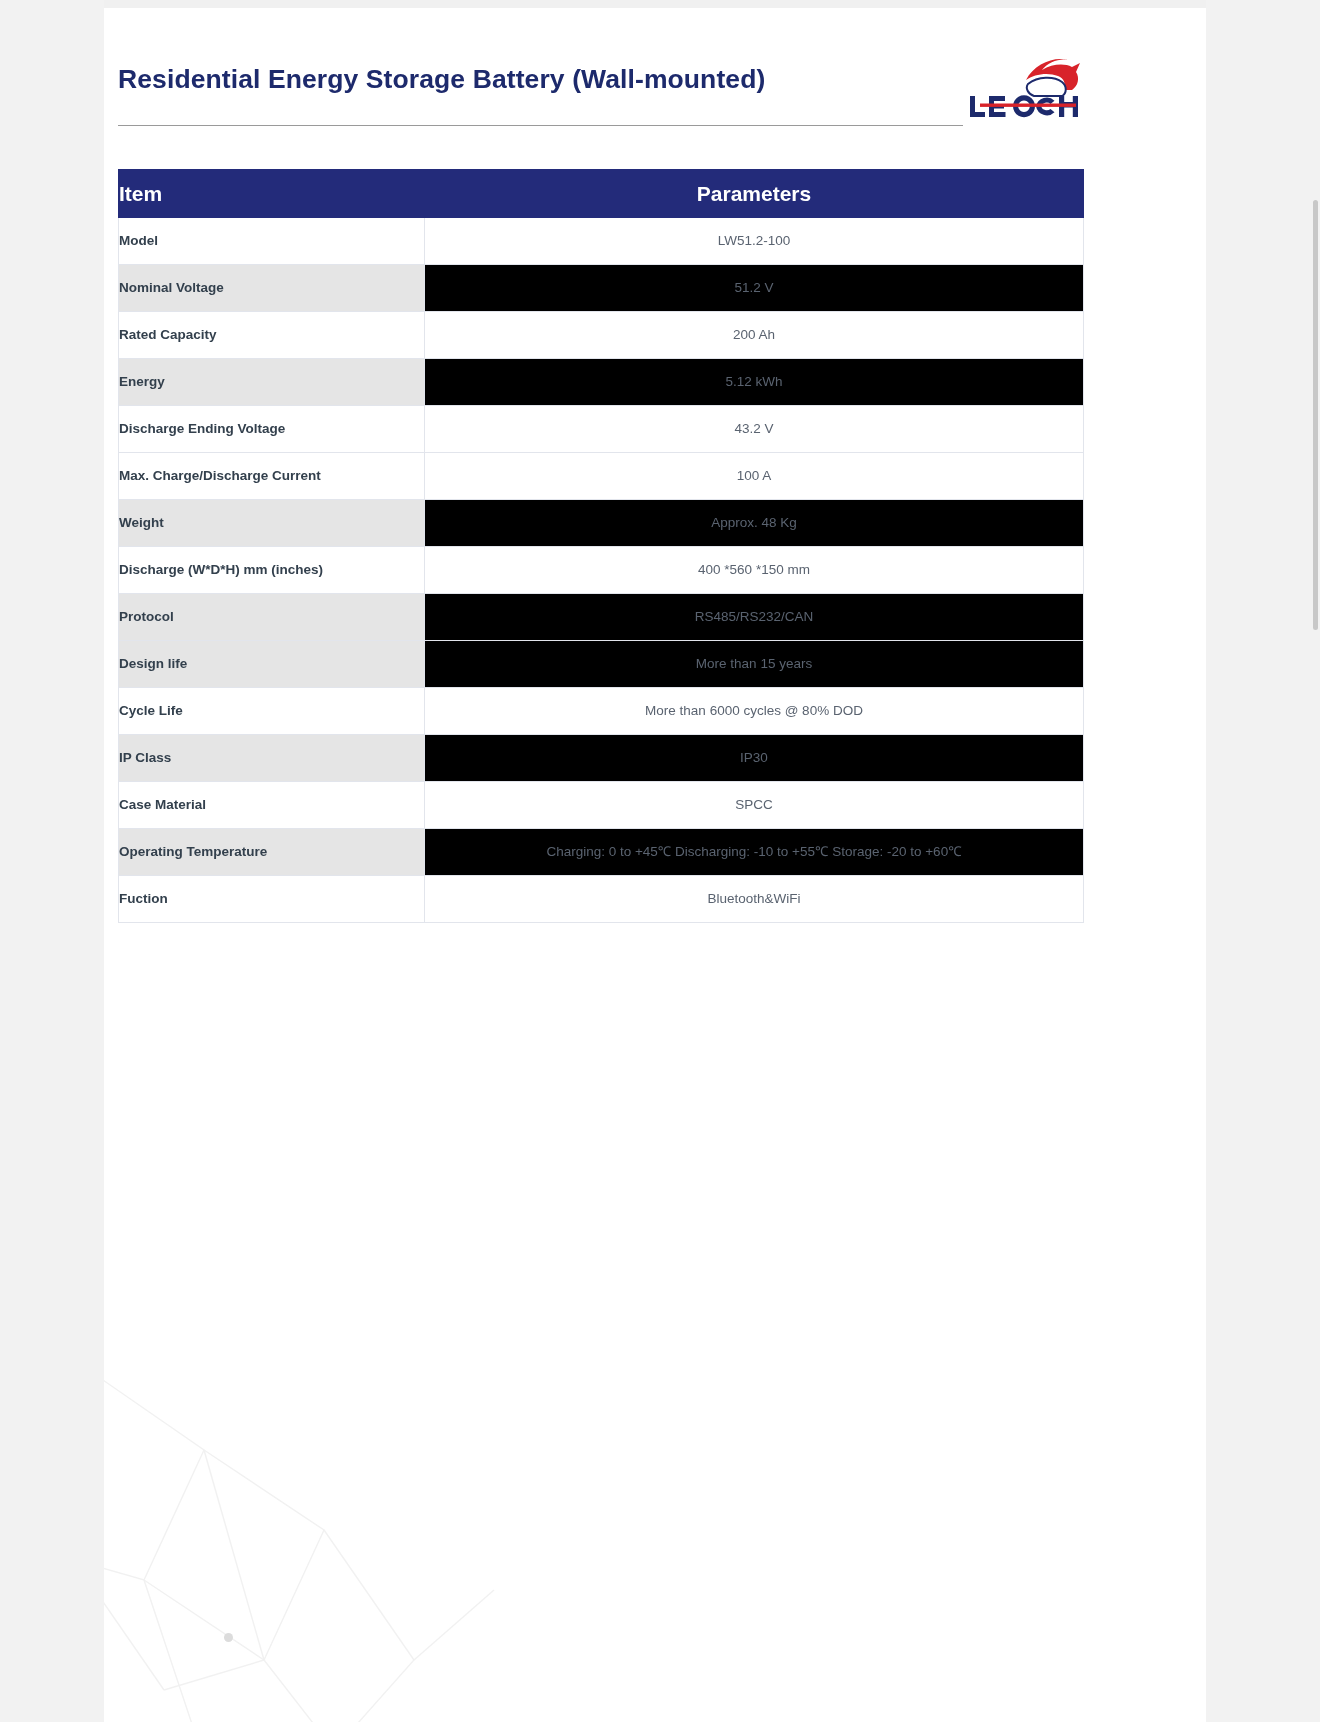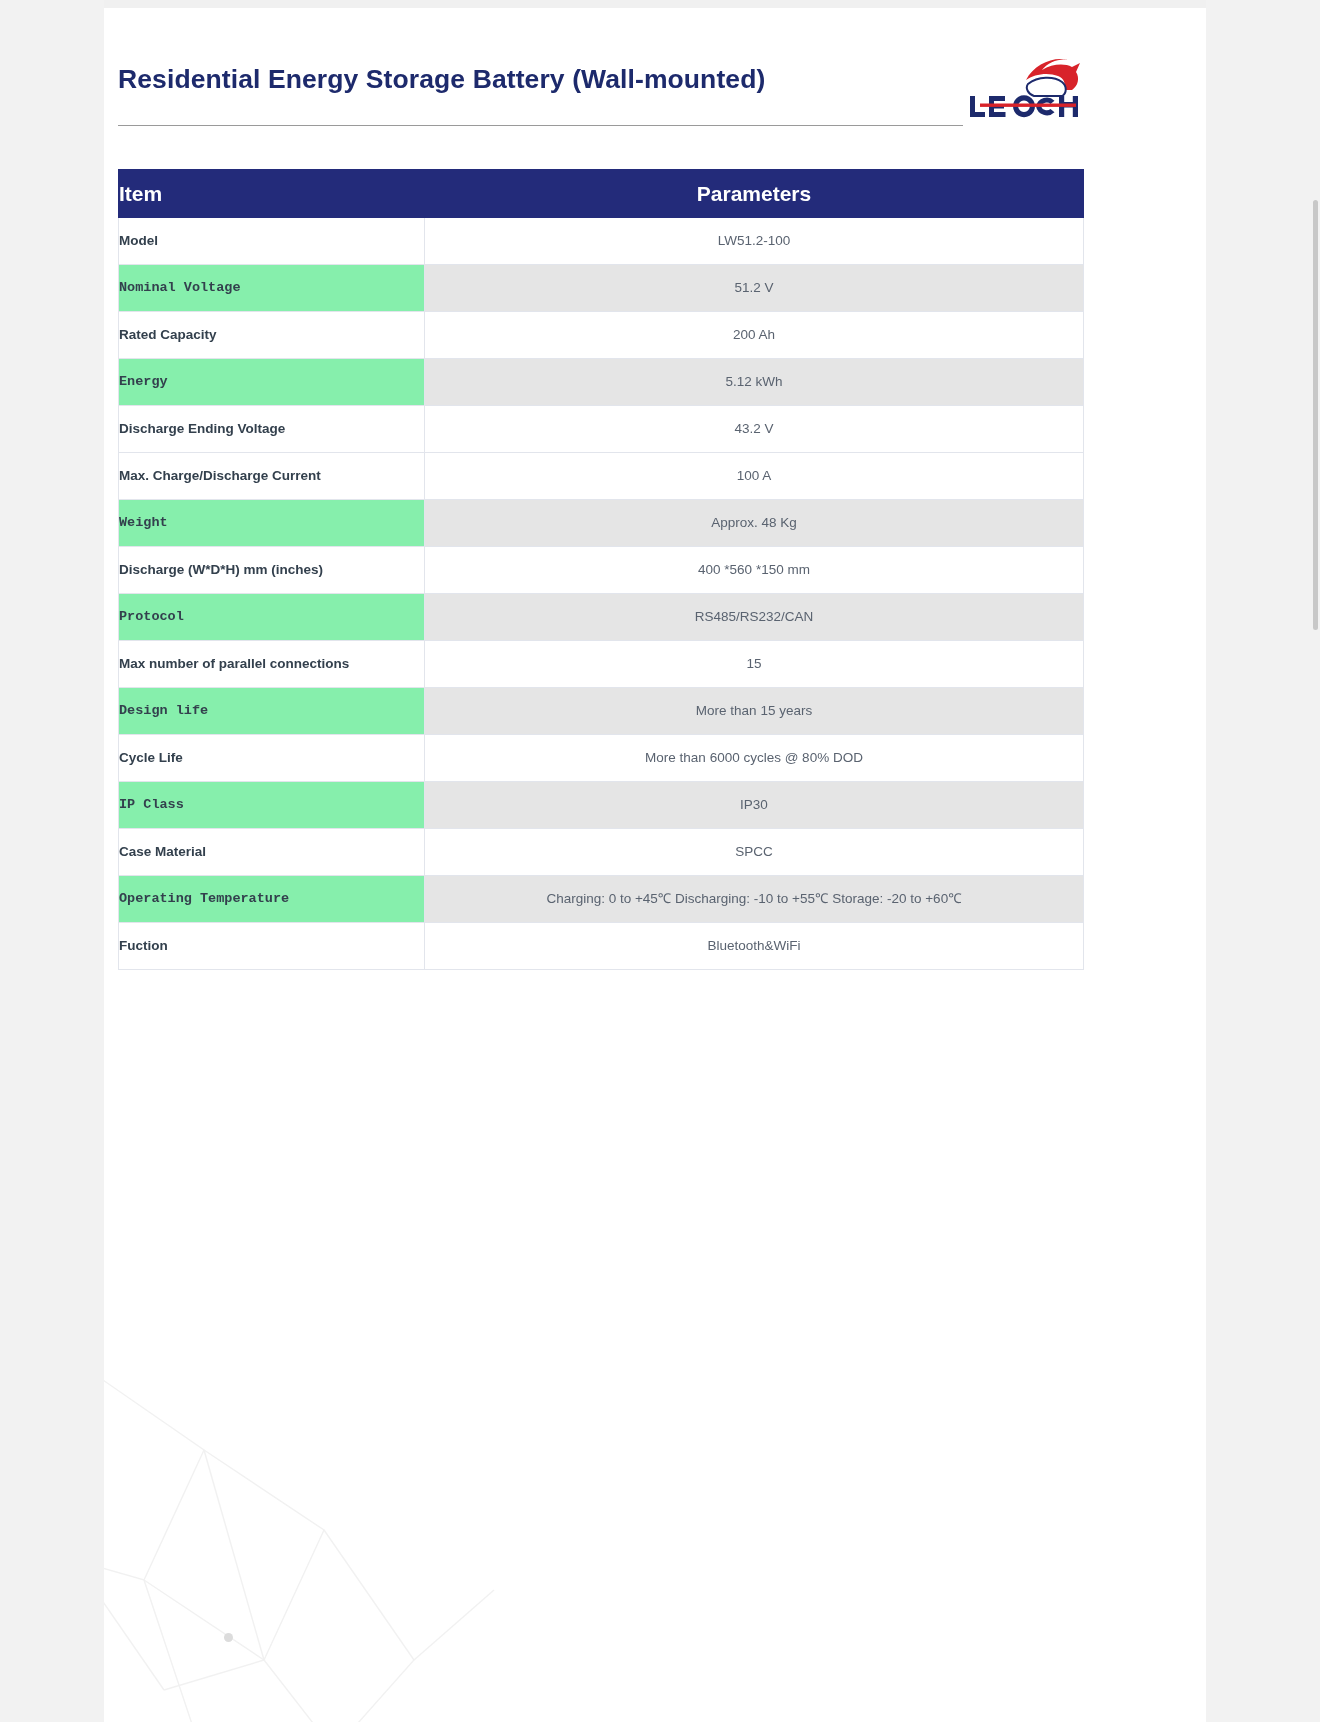--- a/index.html
+++ b/index.html
@@ -137,22 +137,22 @@
   .cell-value {
     font-size: 13.5px;
     color: #5a6370;
     text-align: center;
     height: 46px;
     line-height: 1.3;
     padding: 0 10px;
   }
   tr.odd .cell-item { background: #ffffff; }
   tr.odd .cell-value { background: #ffffff; }
-  tr.even .cell-item { background: #86efac; font-family: Liberation Mono, monospace; }
-  tr.even .cell-value { background: #e5e5e5; }
+  tr.even .cell-item { background: #e5e5e5; }
+  tr.even .cell-value { background: #000000; }
 
   
   .decor {
     position: absolute;
     left: -20px;
     bottom: -30px;
     width: 420px;
     height: 430px;
     opacity: 0.55;
     pointer-events: none;
@@ -237,24 +237,20 @@
         <td class="cell-item">Weight</td>
         <td class="cell-value">Approx. 48 Kg</td>
       </tr>
       <tr class="odd">
         <td class="cell-item">Discharge (W*D*H) mm (inches)</td>
         <td class="cell-value">400 *560 *150 mm</td>
       </tr>
       <tr class="even">
         <td class="cell-item">Protocol</td>
         <td class="cell-value">RS485/RS232/CAN</td>
-      </tr>
-      <tr class="odd">
-        <td class="cell-item">Max number of parallel connections</td>
-        <td class="cell-value">15</td>
       </tr>
       <tr class="even">
         <td class="cell-item">Design life</td>
         <td class="cell-value">More than 15 years</td>
       </tr>
       <tr class="odd">
         <td class="cell-item">Cycle Life</td>
         <td class="cell-value">More than 6000 cycles @ 80% DOD</td>
       </tr>
       <tr class="even">

